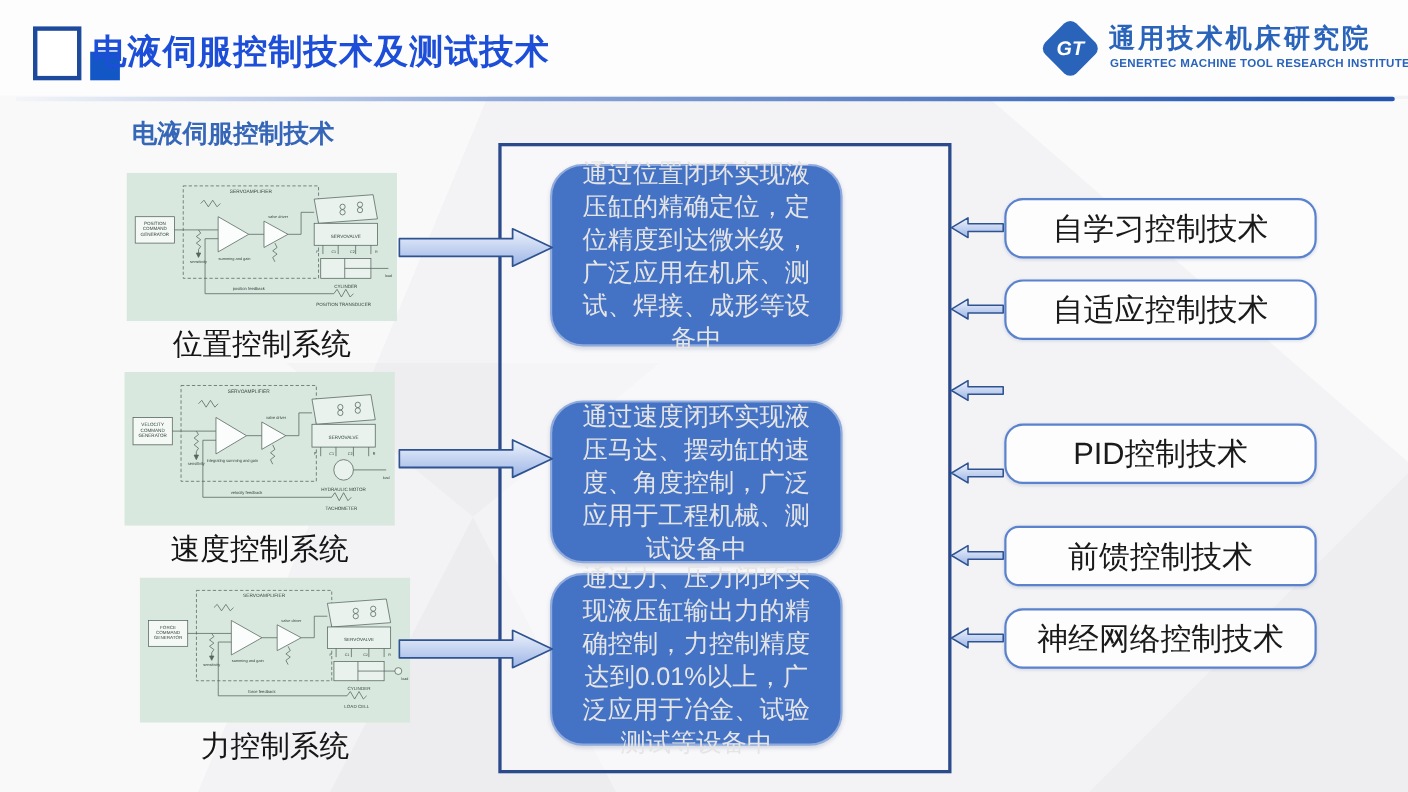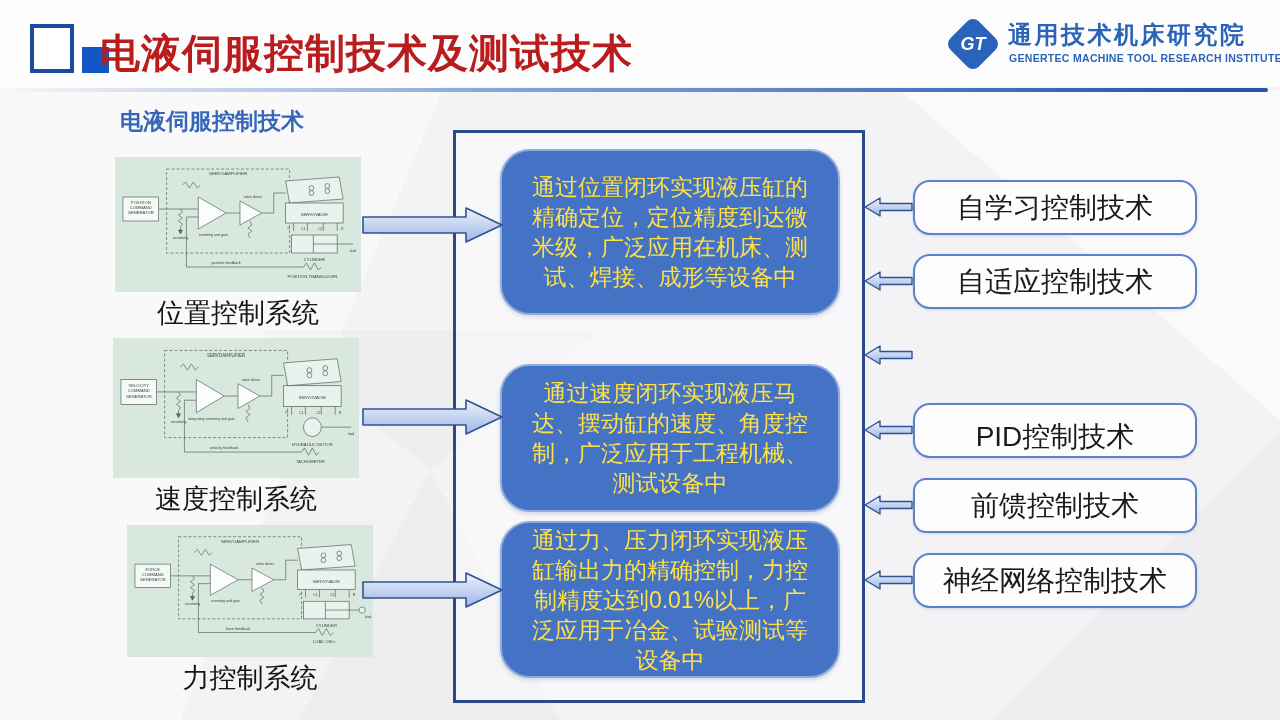--- a/index.html
+++ b/index.html
@@ -4,37 +4,37 @@
 <style>
   html,body{margin:0;padding:0;background:#dcdde0;}
   .slide{position:relative;width:1280px;height:720px;overflow:hidden;background:#f3f3f5;
          font-family:"Liberation Sans",sans-serif;}
   .facet{position:absolute;left:0;top:0;width:1280px;height:720px;pointer-events:none;}
 
   
   .header-band{position:absolute;left:0;top:0;width:1280px;height:87px;background:#fdfdfe;z-index:4;}
   .title-outline{position:absolute;left:30px;top:24px;width:36px;height:41px;border:4px solid #1d4a9d;background:#fff;z-index:5;}
   .title-fill{position:absolute;left:82px;top:47px;width:27px;height:26px;background:#1257c5;z-index:5;}
-  .page-title{position:absolute;left:100px;top:26px;font-size:40px;font-weight:800;color:#b91c1c;letter-spacing:1px;z-index:5;white-space:nowrap;}
+  .page-title{position:absolute;left:84px;top:26px;font-size:31px;font-weight:800;color:#1d4ed8;letter-spacing:1px;z-index:5;white-space:nowrap;}
   .divider{position:absolute;left:14px;top:88px;width:1254px;height:4px;z-index:5;
            background:linear-gradient(90deg,rgba(150,175,220,0.05),#8aa5d7 38%,#2355ae 96%);border-radius:2px;}
   .logo{position:absolute;left:945px;top:14px;height:60px;z-index:5;}
   .logo-mark{position:absolute;left:8px;top:10px;width:40px;height:40px;background:#2a64ba;border-radius:8px;
              transform:rotate(45deg);display:flex;align-items:center;justify-content:center;}
   .logo-mark span{transform:rotate(-45deg);color:#fff;font-weight:700;font-style:italic;font-size:18px;}
   .logo-cn{position:absolute;left:63px;top:5px;font-size:24px;font-weight:700;color:#2a64ba;letter-spacing:2.5px;white-space:nowrap;}
   .logo-en{position:absolute;left:64px;top:38px;font-size:10.5px;font-weight:700;color:#2a64ba;letter-spacing:0.3px;white-space:nowrap;}
 
   .section-title{position:absolute;left:120px;top:106px;font-size:23px;font-weight:600;color:#3566b8;z-index:3;white-space:nowrap;}
 
   
   .big-container{position:absolute;left:453px;top:130px;width:412px;height:573px;box-sizing:border-box;
                  border:3px solid #2b4a8b;background:rgba(252,252,253,0.55);z-index:2;}
-  .desc-box{position:absolute;left:500px;width:340px;box-sizing:border-box;background:#4472c4;border:2px solid #8faadc;
-            border-radius:30px;color:#fde047;font-size:23px;line-height:30px;text-align:center;
+  .desc-box{position:absolute;left:500px;width:266px;box-sizing:border-box;background:#4472c4;border:2px solid #8faadc;
+            border-radius:30px;color:#e5e5e5;font-size:23px;line-height:30px;text-align:center;
             display:flex;align-items:center;justify-content:center;padding:6px 26px;z-index:3;
             box-shadow:0 2px 4px rgba(40,60,110,0.18);}
 
   
   .tech-box{position:absolute;left:913px;width:284px;height:55px;box-sizing:border-box;background:#fdfdfe;
             border:2px solid #5b82cc;border-radius:17px;display:flex;align-items:center;justify-content:center;
             font-size:28px;color:#1a1a1a;z-index:3;box-shadow:0 1px 3px rgba(60,90,150,0.18);white-space:nowrap;}
 
   .arrow{position:absolute;z-index:6;}
 
@@ -89,21 +89,21 @@
   <div class="desc-box" style="top:521px;height:157px;">
     <span>通过力、压力闭环实现液压缸输出力的精确控制，力控制精度达到0.01%以上，广泛应用于冶金、试验测试等设备中</span>
   </div>
 
   <div class="tech-box" style="top:180px;">
       <span>自学习控制技术</span>
     </div>
   <div class="tech-box" style="top:254px;">
       <span>自适应控制技术</span>
     </div>
-  <div class="tech-box" style="top:403px;align-items:flex-end;">
+  <div class="tech-box" style="top:385px;">
       <span>PID控制技术</span>
     </div>
   <div class="tech-box" style="top:478px;border-radius:13px;">
       <span>前馈控制技术</span>
     </div>
   <div class="tech-box" style="top:553px;">
       <span>神经网络控制技术</span>
     </div>
 
   <svg class="arrow" style="left:362px;top:207px;" width="142" height="36" viewBox="0 0 142 36">

